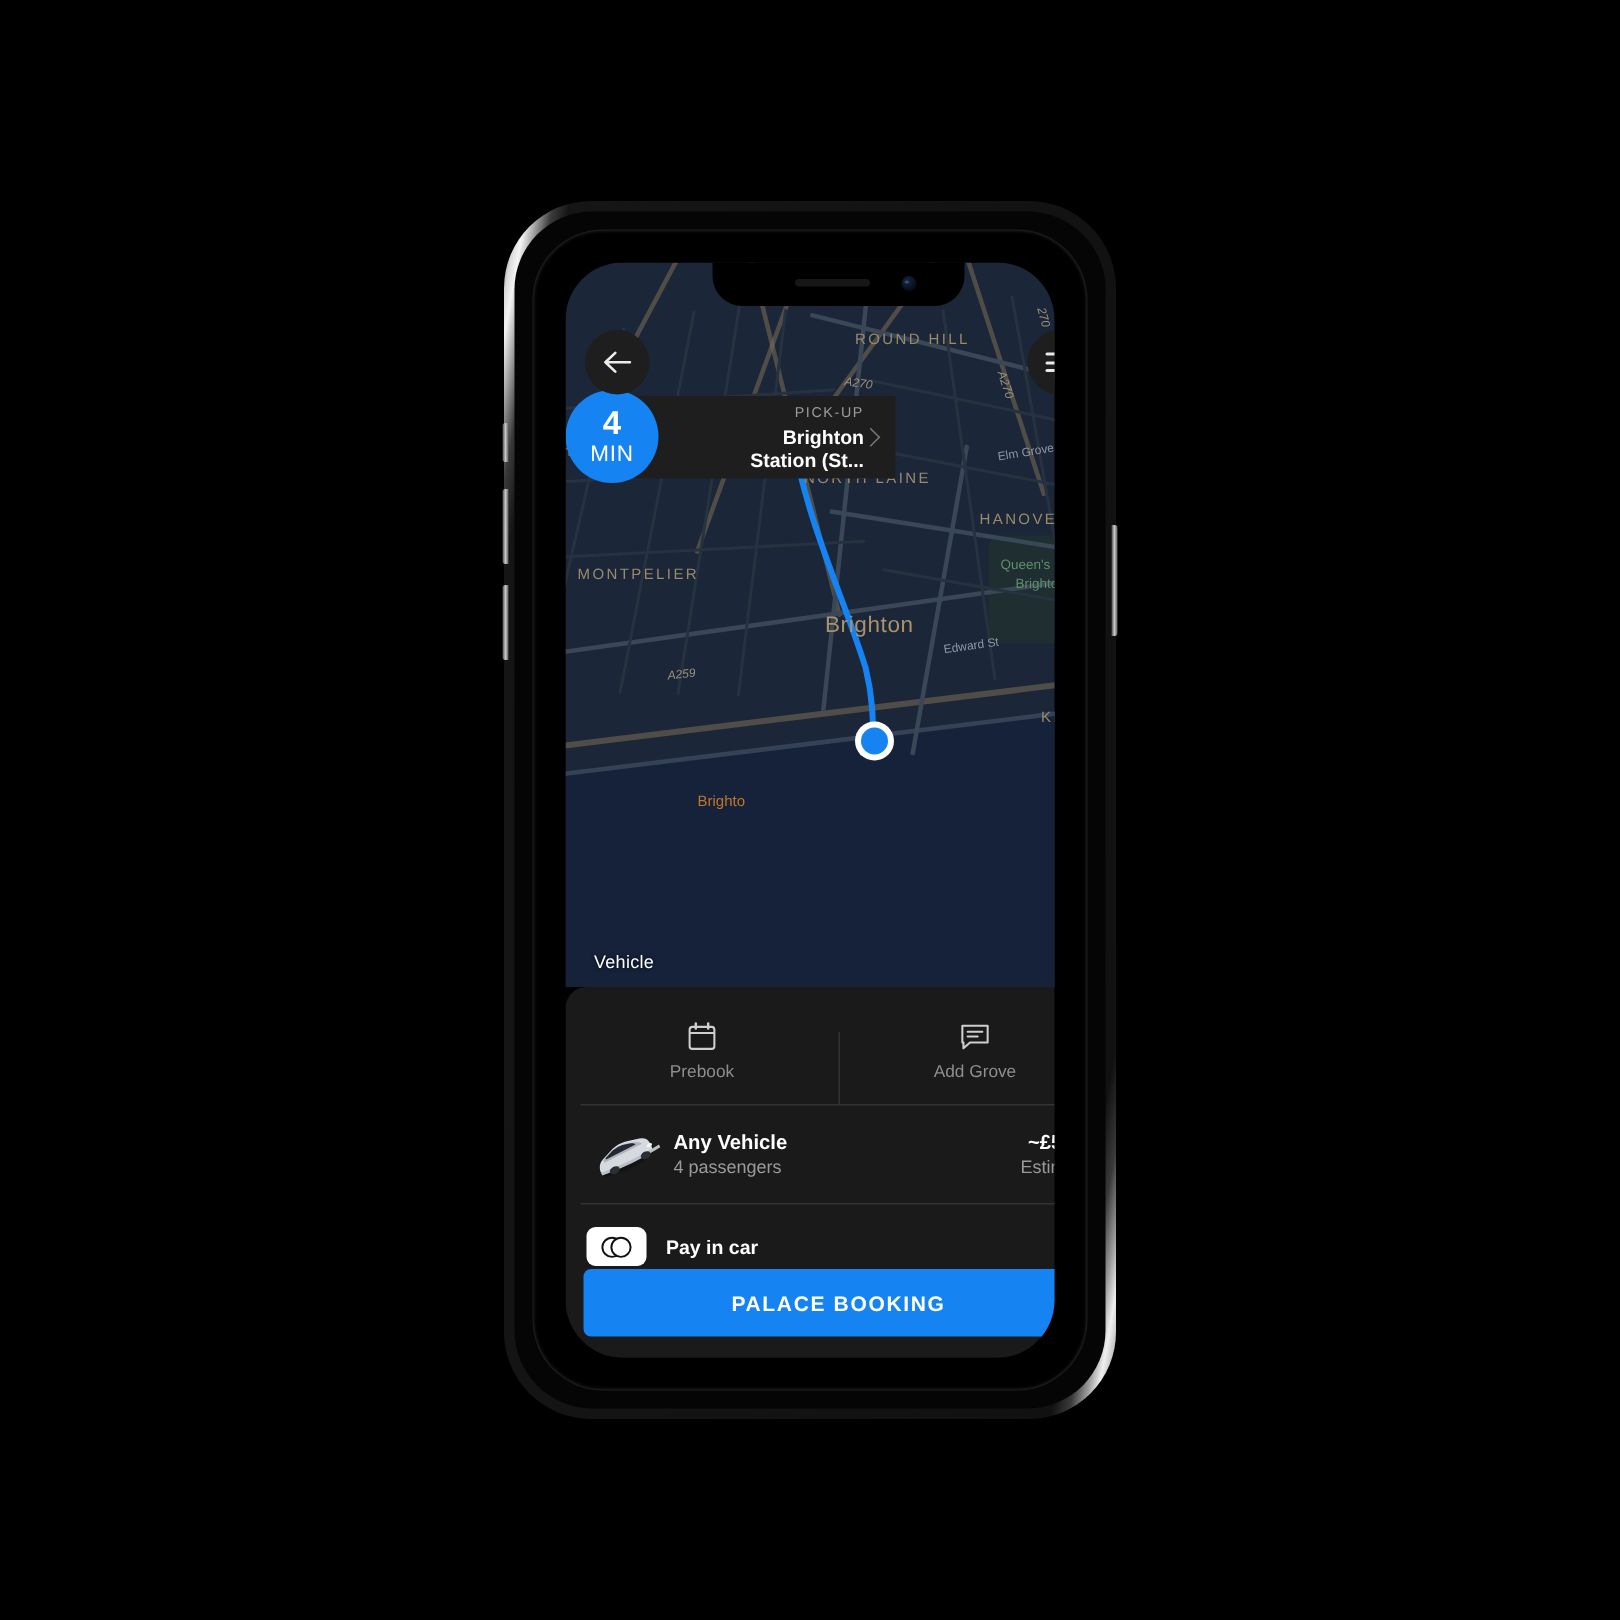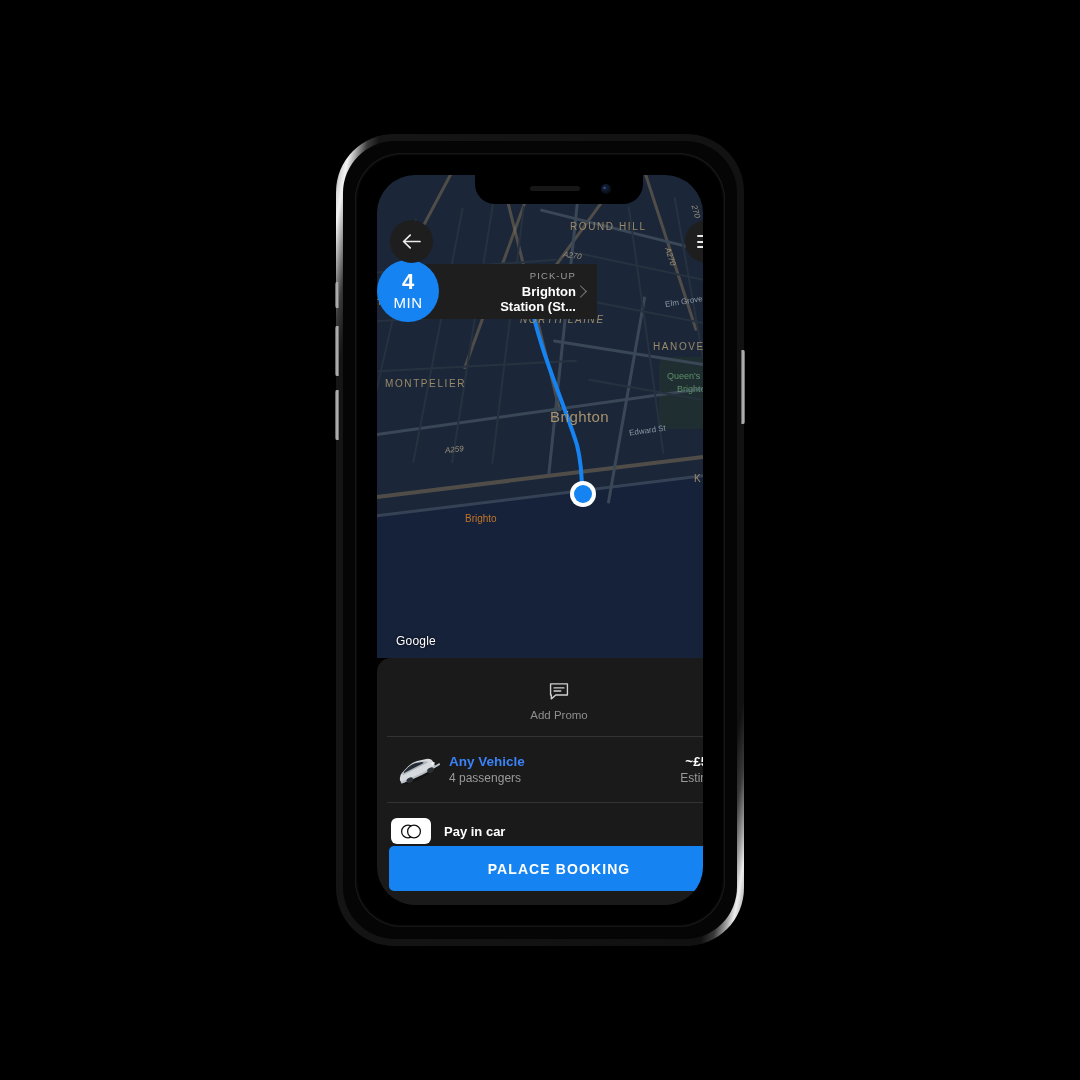--- a/index.html
+++ b/index.html
@@ -165,21 +165,21 @@
   .action .lbl { color:#8e8e8e; font-size:11.5px; }
   .ico { width:22px; height:22px; display:block; }
 
   .divider { height:1px; background:#333; margin:0 10px; }
 
   #vehicle-row {
     height:65px; display:flex; align-items:center; padding:0 14px;
   }
   #car-art { width:50px; height:34px; flex:0 0 50px; }
   .veh-text { flex:1; padding-left:8px; }
-  .veh-name { color:#3b82f6; font-size:13.5px; font-weight:bold; }
+  .veh-name { color:#ffffff; font-size:13.5px; font-weight:bold; }
   .veh-sub { color:#9a9a9a; font-size:12px; margin-top:2px; }
   .veh-right { text-align:right; }
   .veh-price { color:#fff; font-size:13.5px; font-weight:bold; }
   .veh-est { color:#9a9a9a; font-size:12px; margin-top:2px; }
 
   #pay-row { height:56px; display:flex; align-items:center; padding:0 14px;justify-content:center; }
   #pay-chip {
     width:40px; height:26px; border-radius:6px; background:#fff;
     display:flex; align-items:center; justify-content:center; flex:0 0 40px;
   }
@@ -255,36 +255,36 @@
 
               <svg id="poi-i360" viewBox="0 0 22 28">
                 <path d="M11 28 C11 28 1 15 1 10 A10 10 0 0 1 21 10 C21 15 11 28 11 28Z" fill="#2bc4d4"></path>
                 <rect x="5.5" y="6.5" width="11" height="8" rx="1.6" fill="#fff"></rect>
                 <rect x="8" y="4.6" width="4" height="2.4" rx=".8" fill="#fff"></rect>
                 <circle cx="11" cy="10.5" r="2.3" fill="#2bc4d4"></circle>
               </svg>
 
               <div class="mlabel area" style="left:193px; top:46px;">ROUND HILL</div>
               <div class="mlabel area" style="left:276px; top:166px;">HANOVER</div>
-              <div class="mlabel area" style="left:143px; top:139px;font-style:italic;">NORTH LAINE</div>
+              <div class="mlabel area" style="left:159px; top:139px;">NORTH LAINE</div>
               <div class="mlabel area" style="left:8px;   top:203px;">MONTPELIER</div>
               <div class="mlabel area" style="left:317px; top:298px;">KEMPTOWN</div>
 
               <div class="mlabel city" style="left:173px; top:233px;">Brighton</div>
               <div class="mlabel hwy" style="left:186px; top:76px; transform:rotate(8deg);">A270</div>
               <div class="mlabel hwy" style="left:284px; top:77px; transform:rotate(72deg);">A270</div>
               <div class="mlabel hwy" style="left:312px; top:32px; transform:rotate(74deg);">270</div>
               <div class="mlabel hwy" style="left:68px;  top:270px; transform:rotate(-6deg);">A259</div>
               <div class="mlabel street" style="left:288px; top:122px; transform:rotate(-9deg);">Elm Grove</div>
               <div class="mlabel street" style="left:252px; top:251px; transform:rotate(-8deg);">Edward St</div>
 
               <div class="mlabel green" style="left:290px; top:195px;">Queen's Par</div>
               <div class="mlabel green" style="left:300px; top:208px;">Brighton</div>
               <div class="mlabel beach" style="left:-2px;  top:121px;">n i360</div>
-              <div class="mlabel beach" style="left:76px;  top:338px;padding-left:12px;">Brighto</div>
+              <div class="mlabel beach" style="left:76px;  top:354px;padding-left:12px;">Brighto</div>
 
               <div class="mapbtn" id="btn-back">
                 <svg width="19" height="15" viewBox="0 0 19 15">
                   <path d="M8.2 1.2 L1.6 7.5 L8.2 13.8 M1.8 7.5 H18" stroke="#ececec" stroke-width="1.7" fill="none" stroke-linecap="round" stroke-linejoin="round"></path>
                 </svg>
               </div>
               <div class="mapbtn" id="btn-menu">
                 <span class="hamburger">
                   <i></i>
                     <i></i>
@@ -298,32 +298,40 @@
                   <span class="unit">MIN</span>
                 </div>
                 <div class="loc-text">
                   <div class="loc-kicker">PICK-UP</div>
                   <div class="loc-name">Brighton Station (St...</div>
                 </div>
                 <span class="chev"></span>
               </div>
 
 
-              <div id="gwatermark">Google</div>
+              <div id="gwatermark">Vehicle</div>
             </div>
 
             <div id="sheet">
 
               <div id="actions">
+                <div class="action">
+                  <svg class="ico" viewBox="0 0 24 24">
+                    <rect x="3" y="5" width="18" height="16" rx="2" fill="none" stroke="#cfcfcf" stroke-width="1.5"></rect>
+                    <path d="M3 9.5 H21" stroke="#cfcfcf" stroke-width="1.5"></path>
+                    <path d="M7.5 2.6 V6.2 M16.5 2.6 V6.2" stroke="#cfcfcf" stroke-width="1.8" stroke-linecap="round"></path>
+                  </svg>
+                  <span class="lbl">Prebook</span>
+                </div>
                 <div class="action">
                   <svg class="ico" viewBox="0 0 24 24">
                     <path d="M2.8 4.2 H21.2 V16.4 H8.4 L3.6 20.6 V16.4 H2.8 Z" fill="none" stroke="#cfcfcf" stroke-width="1.5" stroke-linejoin="round"></path>
                     <path d="M6.6 8.6 H17.4 M6.6 12 H14" stroke="#cfcfcf" stroke-width="1.4" stroke-linecap="round"></path>
                   </svg>
-                  <span class="lbl">Add Promo</span>
+                  <span class="lbl">Add Grove</span>
                 </div>
               </div>
 
               <div class="divider"></div>
 
               <div id="vehicle-row">
                 <svg id="car-art" viewBox="0 0 100 68">
                   <g transform="rotate(-26 50 34)">
                     <ellipse cx="50" cy="46" rx="38" ry="8" fill="#000" opacity=".25"></ellipse>
                     <path d="M12 40 q2-10 10-13 l18-7 q10-3 20-1 l18 4 q10 3 10 11 l0 7 q0 5-7 5 l-62 0 q-7 0-7-6z" fill="#d6d9dd"></path>

